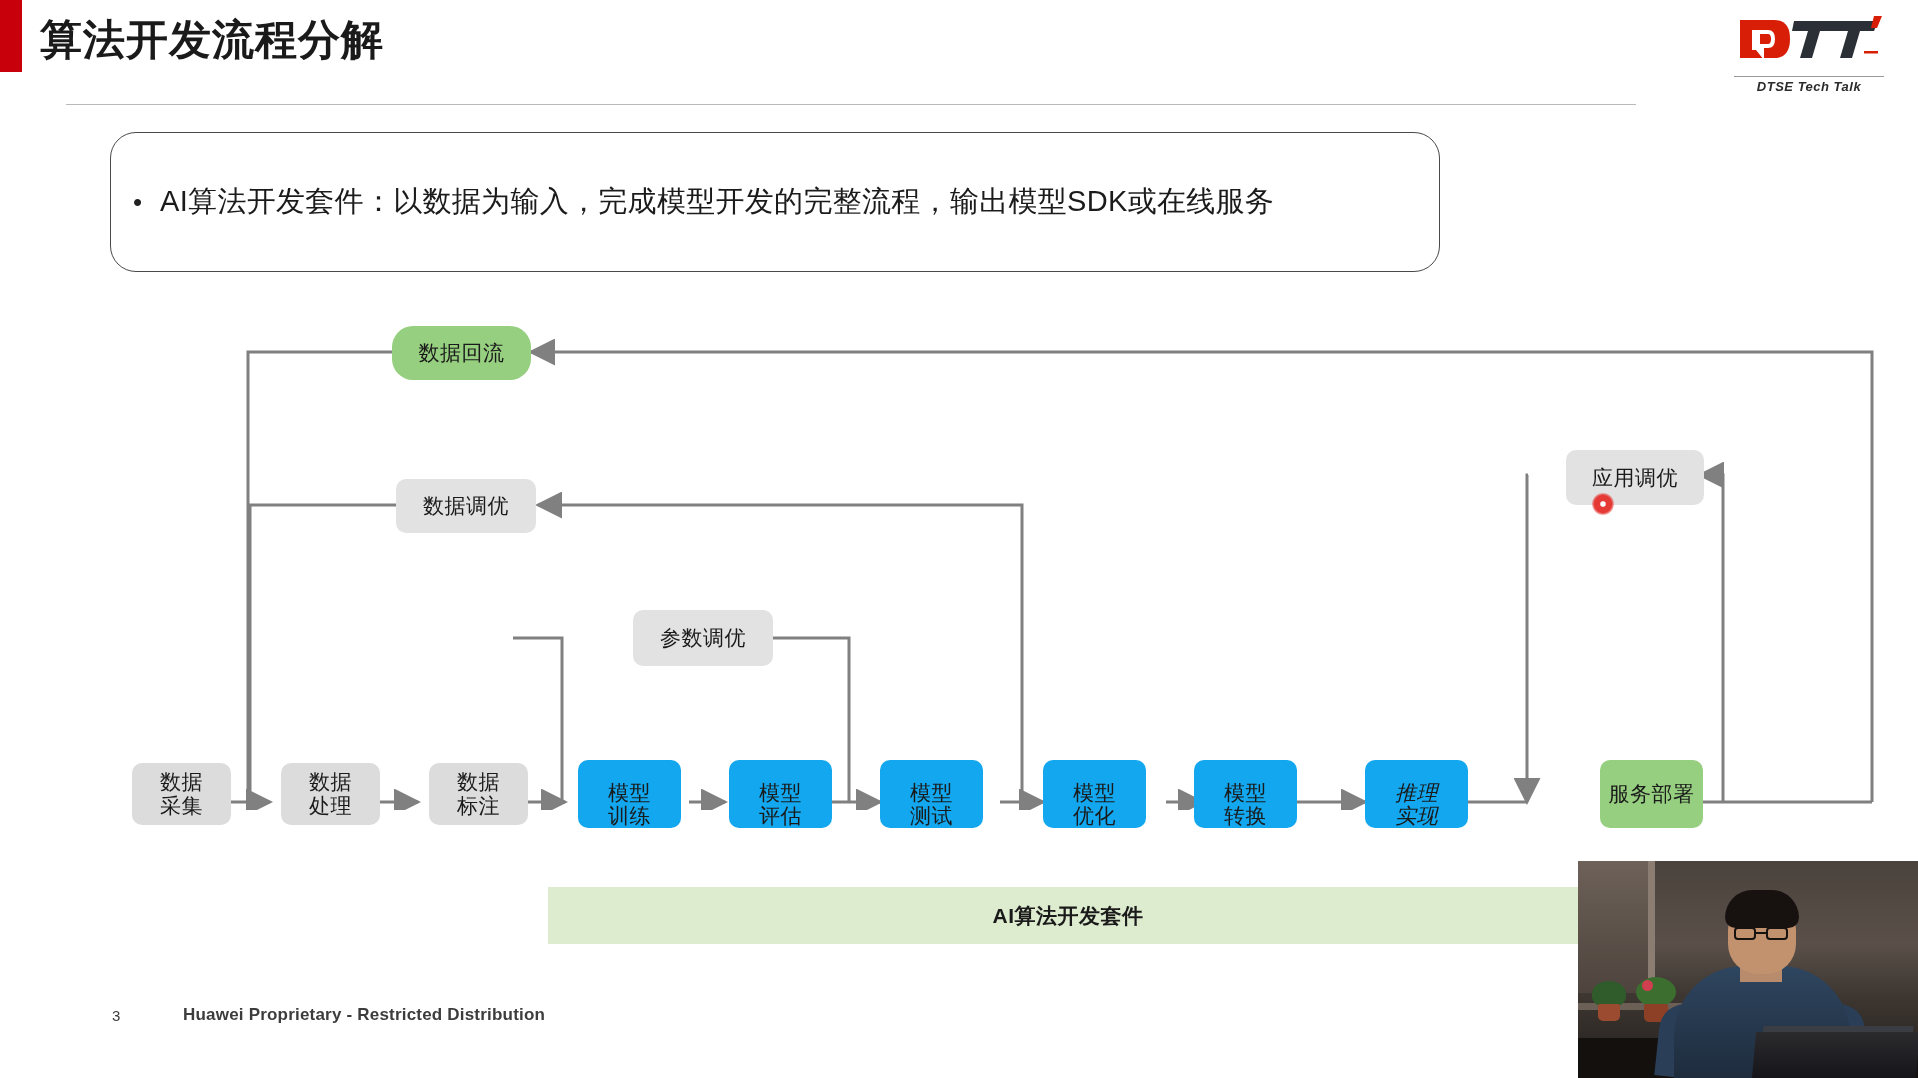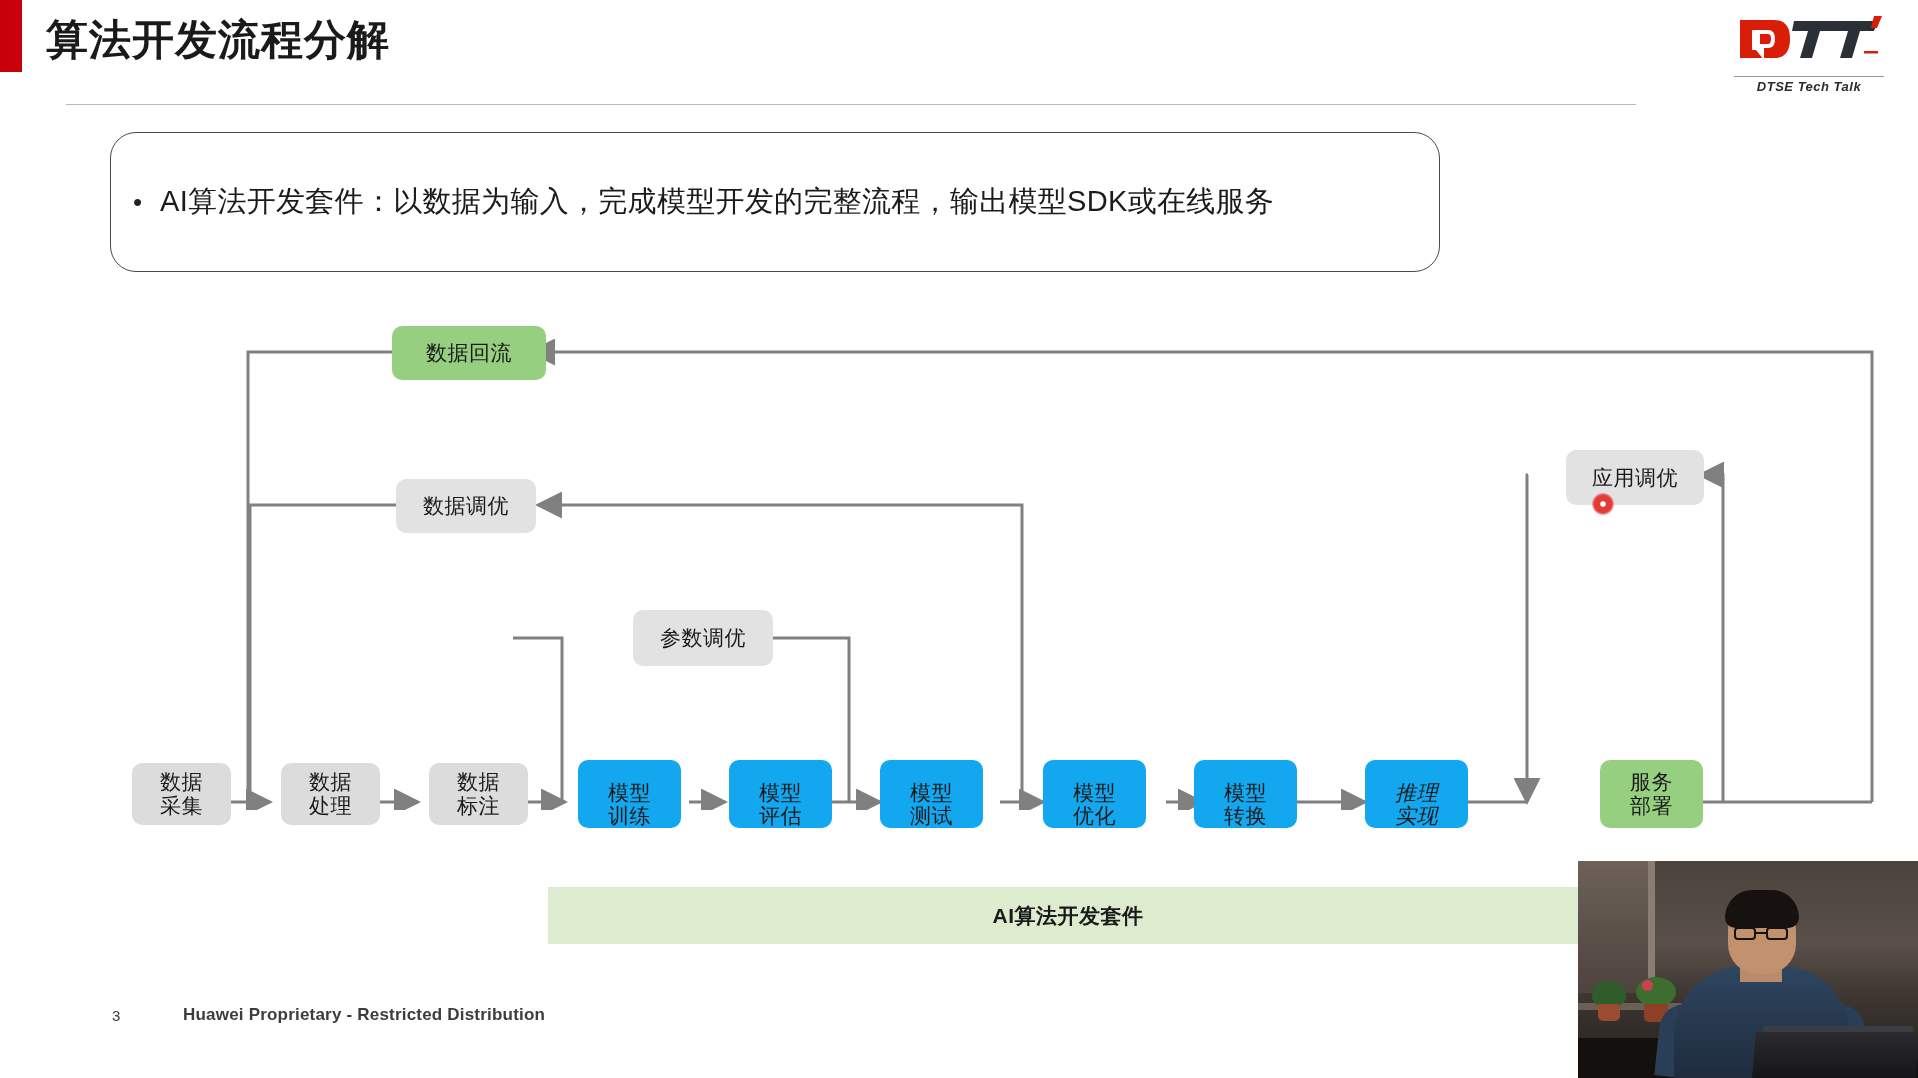--- a/index.html
+++ b/index.html
@@ -10,21 +10,21 @@
     overflow: hidden;
   }
   #slide { position: relative; width: 1918px; height: 1078px; background: #fff; }
 
   
   .accent-bar {
     position: absolute; left: 0; top: 0; width: 22px; height: 72px;
     background: #c7000b;
   }
   .slide-title {
-    position: absolute; left: 46px; top: 12px;
+    position: absolute; left: 40px; top: 12px;
     font-size: 42px; font-weight: bold; color: #1a1a1a;
     letter-spacing: 1px; white-space: nowrap;
   }
   .header-rule {
     position: absolute; left: 66px; top: 104px; width: 1570px; height: 1px;
     background: #b9b9b9;
   }
 
   
   .logo { position: absolute; right: 34px; top: 14px; width: 150px; text-align: center; }
@@ -185,21 +185,21 @@
         <polyline points="849,512 849,348 645,348" marker-end="url(#ah)"></polyline>
         <polyline points="513,348 562,348 562,512"></polyline>
 
         <polyline points="1723,512 1723,185 1700,185" marker-end="url(#ah)"></polyline>
         <polyline points="1528,185 1527,185 1527,512" marker-end="url(#ah)"></polyline>
 
         <line x1="1653" y1="512" x2="1872" y2="512"></line>
       </g>
     </svg>
 
-    <div class="node green" style="left:392px; top:36px; width:154px; height:54px;">
+    <div class="node green" style="left:392px; top:36px; width:139px; height:54px;border-radius:21px;">
       <span>数据回流</span>
     </div>
 
     <div class="node soft" style="left:396px; top:189px; width:140px; height:54px;">
       <span>数据调优</span>
     </div>
 
     <div class="node soft" style="left:633px; top:320px; width:140px; height:56px;">
       <span>参数调优</span>
     </div>
@@ -246,21 +246,21 @@
     <div class="node blue" style="left:1194px; top:470px; width:103px; height:68px; flex-direction:column;">
       <span>模型</span>
       <span>转换</span>
     </div>
 
     <div class="node blue" style="left:1365px; top:470px; width:103px; height:68px; flex-direction:column;font-style:italic;">
       <span>推理</span>
       <span>实现</span>
     </div>
 
-    <div class="node green" style="left:1600px; top:470px; width:103px; height:68px; flex-direction:column;">
+    <div class="node green" style="left:1600px; top:470px; width:103px; height:68px; flex-direction:row;">
       <span>服务</span>
       <span>部署</span>
     </div>
   </div>
 
   <div class="rec-dot"></div>
 
   <div class="banner">
     <span class="banner-text">AI算法开发套件</span>
   </div>

